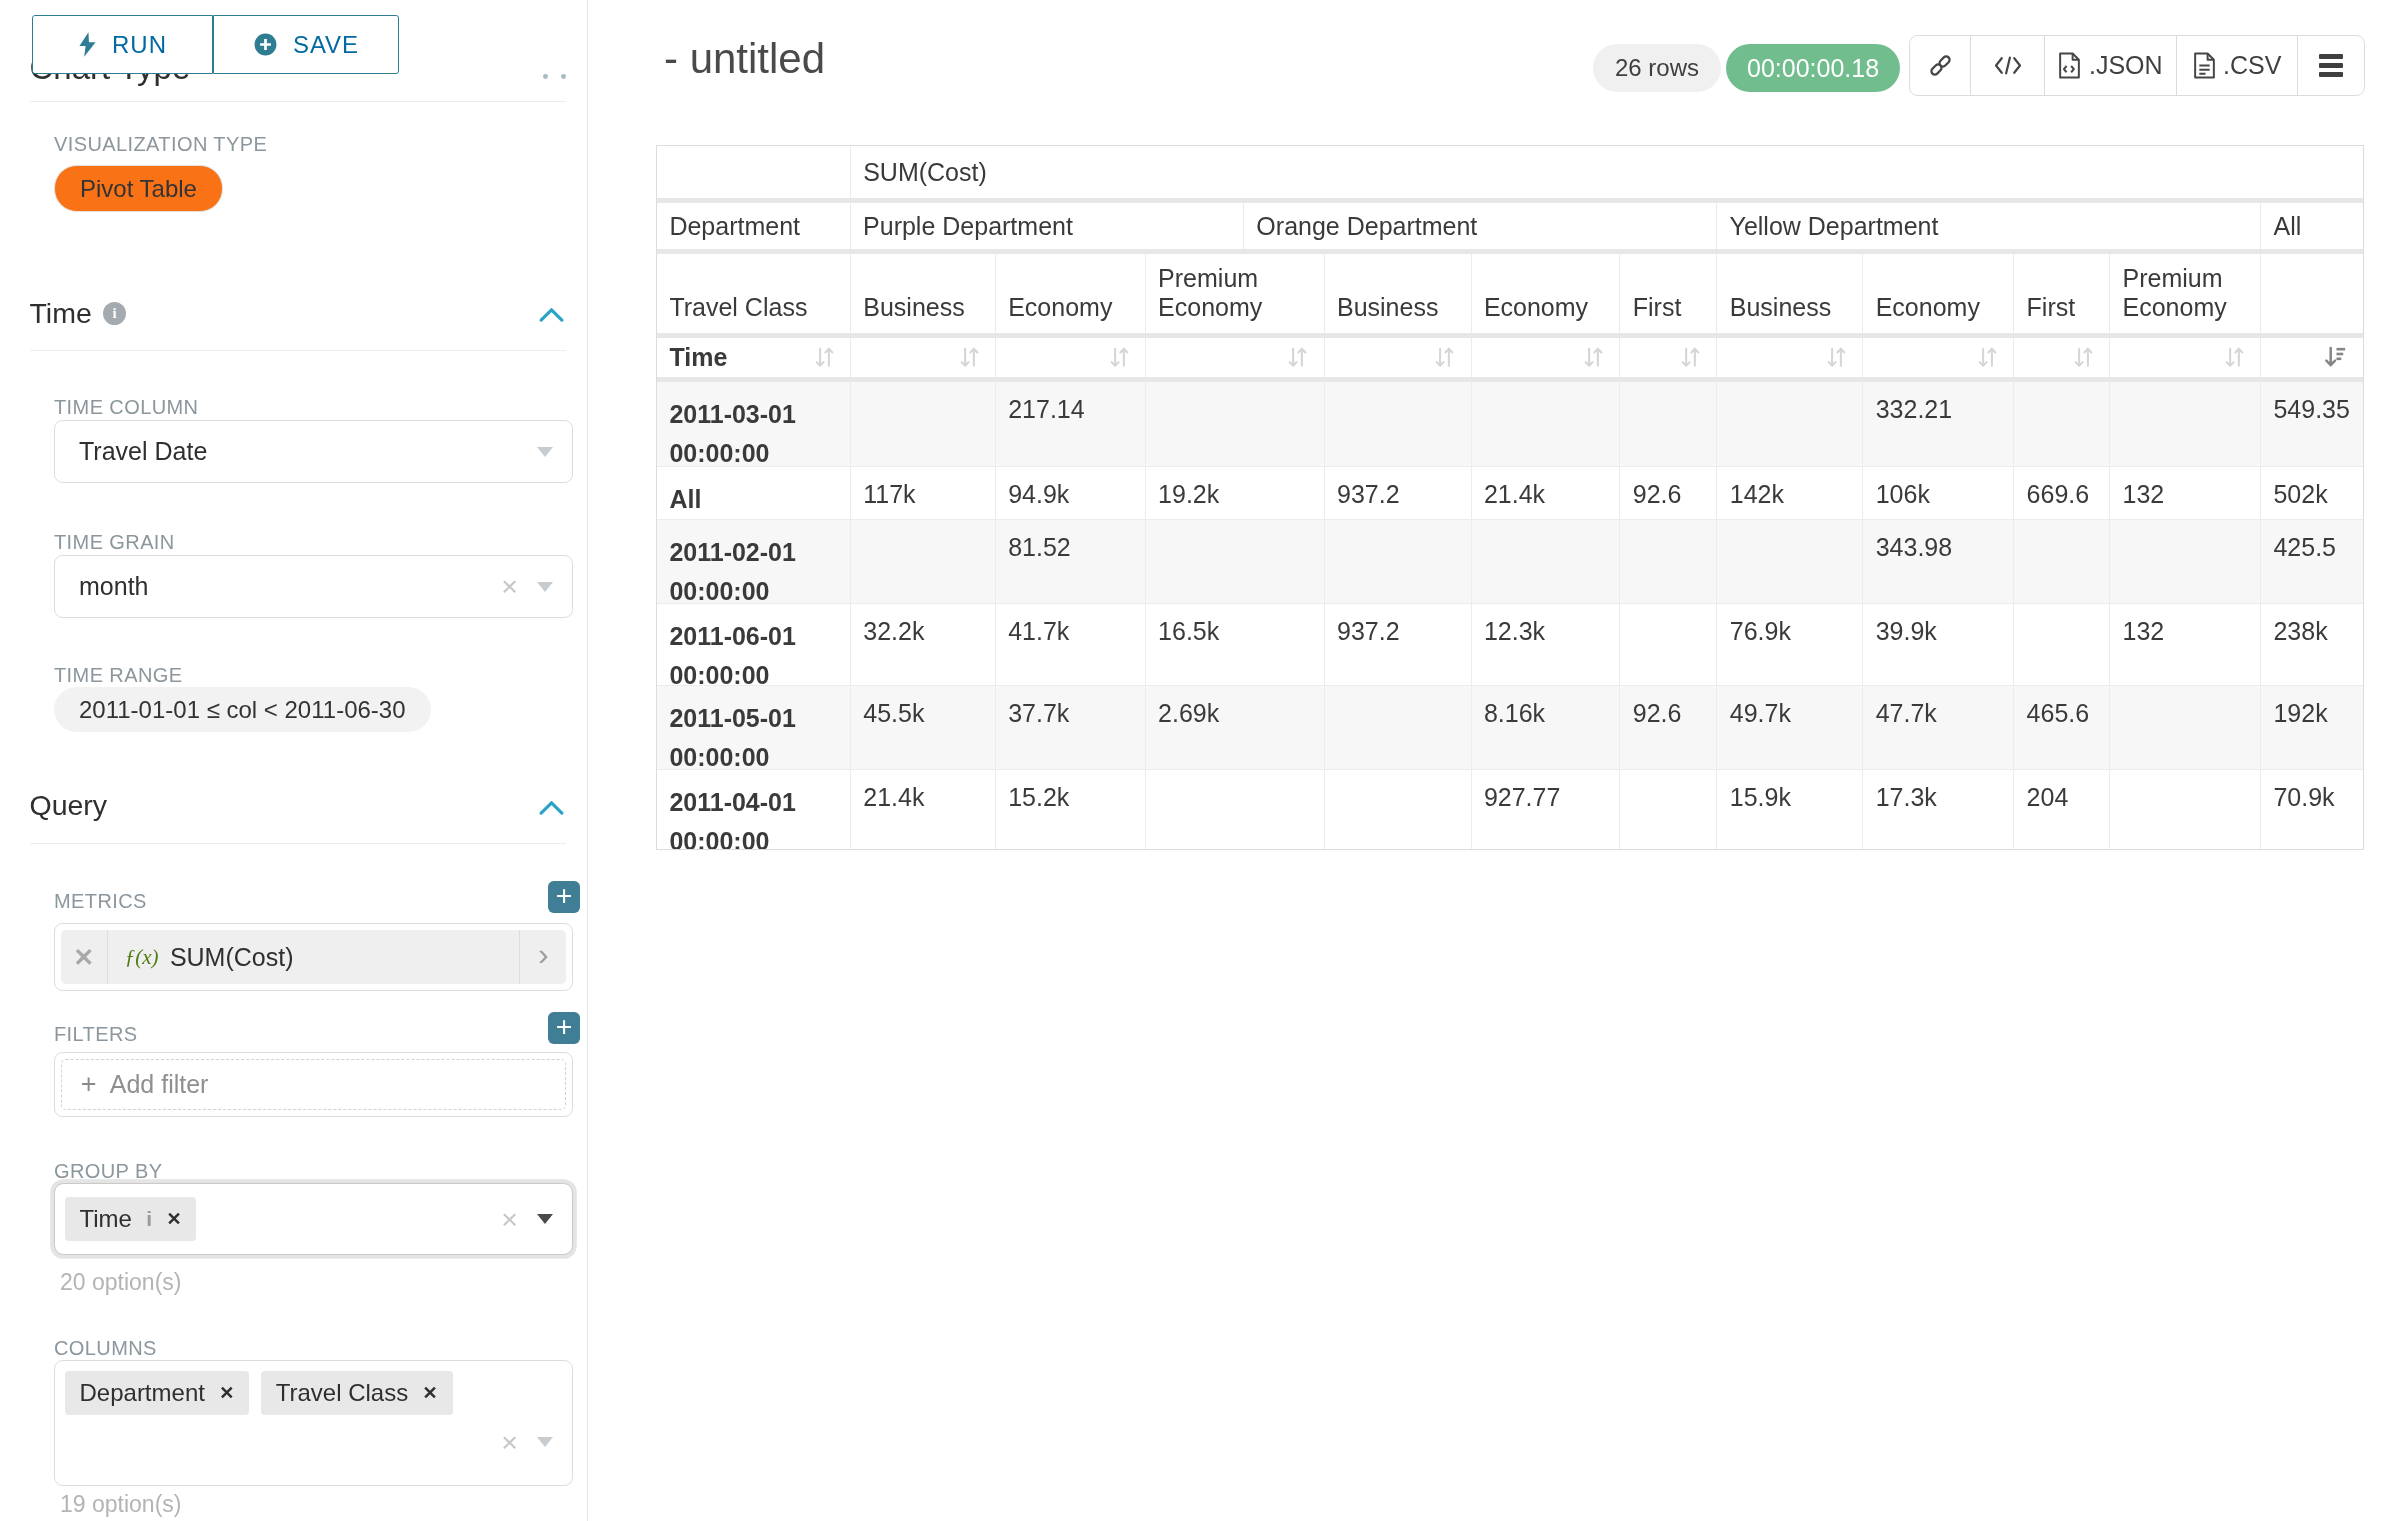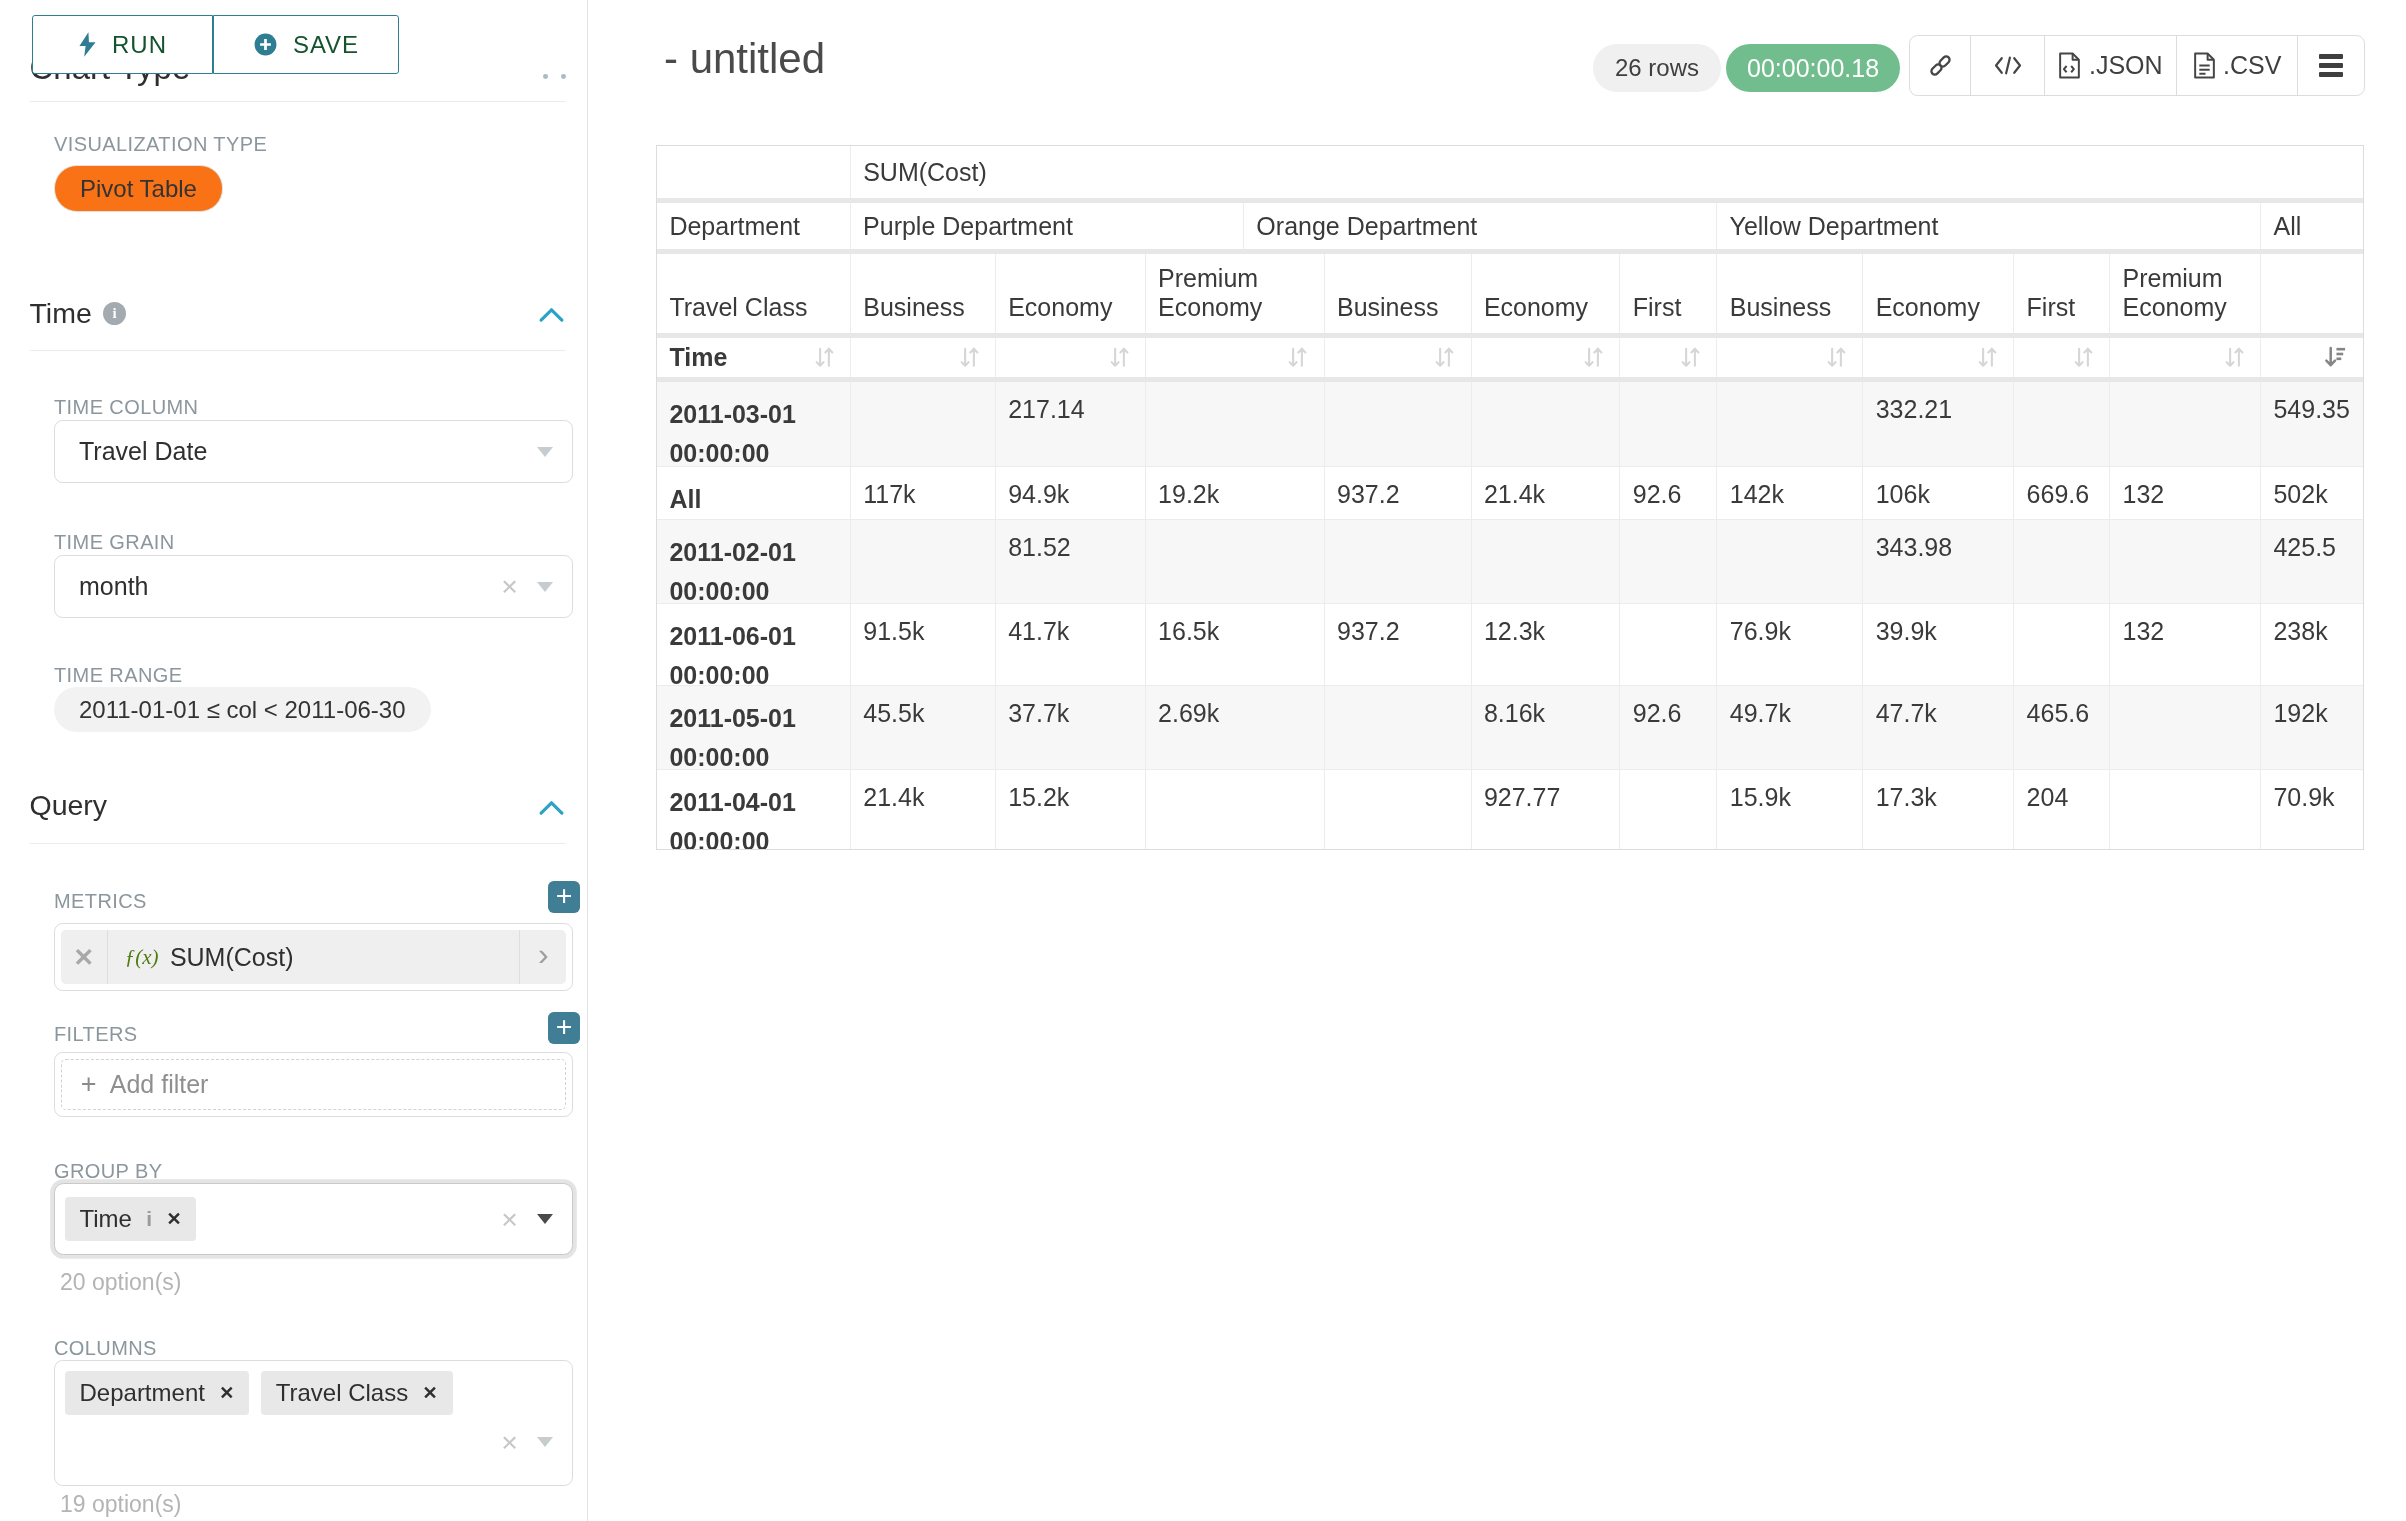--- a/index.html
+++ b/index.html
@@ -7,21 +7,21 @@
     width:2406px;height:1522px;overflow:hidden;background:#fff;
     font-family:"Liberation Sans", sans-serif;color:#333;
     position:relative;
   }
   .abs{position:absolute;}
   
   .sidebar{position:absolute;left:0;top:0;width:587px;height:1522px;background:#fff;border-right:1px solid #e3e3e3;}
   .clipped-title{left:29.5px;top:49px;font-size:33px;font-weight:500;color:#2f2f2f;z-index:0;}
   .btn-row{left:32px;top:15px;display:flex;z-index:2;}
   .sbtn{height:59px;background:#fff;border:1.9px solid #2e7d93;display:flex;align-items:center;justify-content:center;gap:15px;
-        font-size:24px;font-weight:500;letter-spacing:1px;color:#14532d;box-sizing:border-box;cursor:pointer;}
+        font-size:24px;font-weight:500;letter-spacing:1px;color:#0369a1;box-sizing:border-box;cursor:pointer;}
   .sbtn.run{width:181px;border-right:1px solid #2e7d93;border-radius:2.9px 0 0 2.9px;}
   .sbtn.save{width:186px;border-left:1px solid #2e7d93;border-radius:0 2.9px 2.9px 0;}
   .dot{width:4.8px;height:4.8px;border-radius:50%;background:#a9bcc4;}
   .hr{left:29.5px;width:536px;height:0;border-top:1.9px solid #ececec;}
   .ctl-label{font-size:20px;color:#8b969d;letter-spacing:0.4px;white-space:nowrap;}
   .section-hdr{font-size:28.5px;color:#2f2f2f;display:flex;align-items:center;gap:11.4px;}
   .info-circle{width:23px;height:23px;border-radius:50%;background:#a3abb0;color:#fff;font-size:15px;font-weight:700;
                display:inline-flex;align-items:center;justify-content:center;font-family:"Liberation Serif",serif;}
   .sel{left:54px;width:519px;height:63px;border:1.9px solid #dcdcdc;border-radius:8.6px;background:#fff;box-sizing:border-box;
        display:flex;align-items:center;padding:0 19px 0 24px;font-size:25px;color:#2f2f2f;}
@@ -445,21 +445,21 @@
         <div class="pcell v-top" style="width: 151px;"></div>
         <div class="pcell v-top last" style="width: 102px;">425.5</div>
       </div>
       <div class="prow sepline" style="height: 82px;">
         <div class="pcell v-top" style="width: 194px;">
           <div class="dateline">
             <div>2011-06-01</div>
             <div>00:00:00</div>
           </div>
         </div>
-        <div class="pcell v-top" style="width: 145px;">91.5k</div>
+        <div class="pcell v-top" style="width: 145px;">32.2k</div>
         <div class="pcell v-top" style="width: 150px;">41.7k</div>
         <div class="pcell v-top" style="width: 179px;">16.5k</div>
         <div class="pcell v-top" style="width: 147px;">937.2</div>
         <div class="pcell v-top" style="width: 149px;">12.3k</div>
         <div class="pcell v-top" style="width: 97px;"></div>
         <div class="pcell v-top" style="width: 146px;">76.9k</div>
         <div class="pcell v-top" style="width: 151px;">39.9k</div>
         <div class="pcell v-top" style="width: 96px;"></div>
         <div class="pcell v-top" style="width: 151px;">132</div>
         <div class="pcell v-top last" style="width: 102px;">238k</div>

